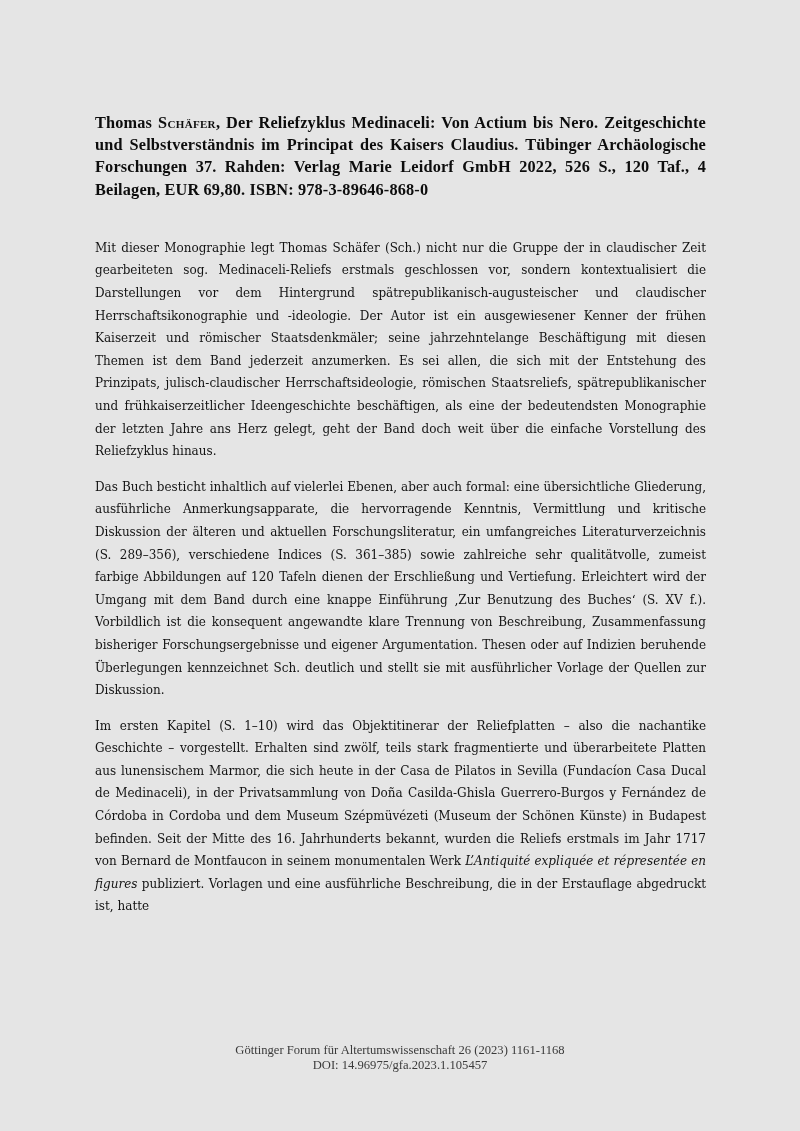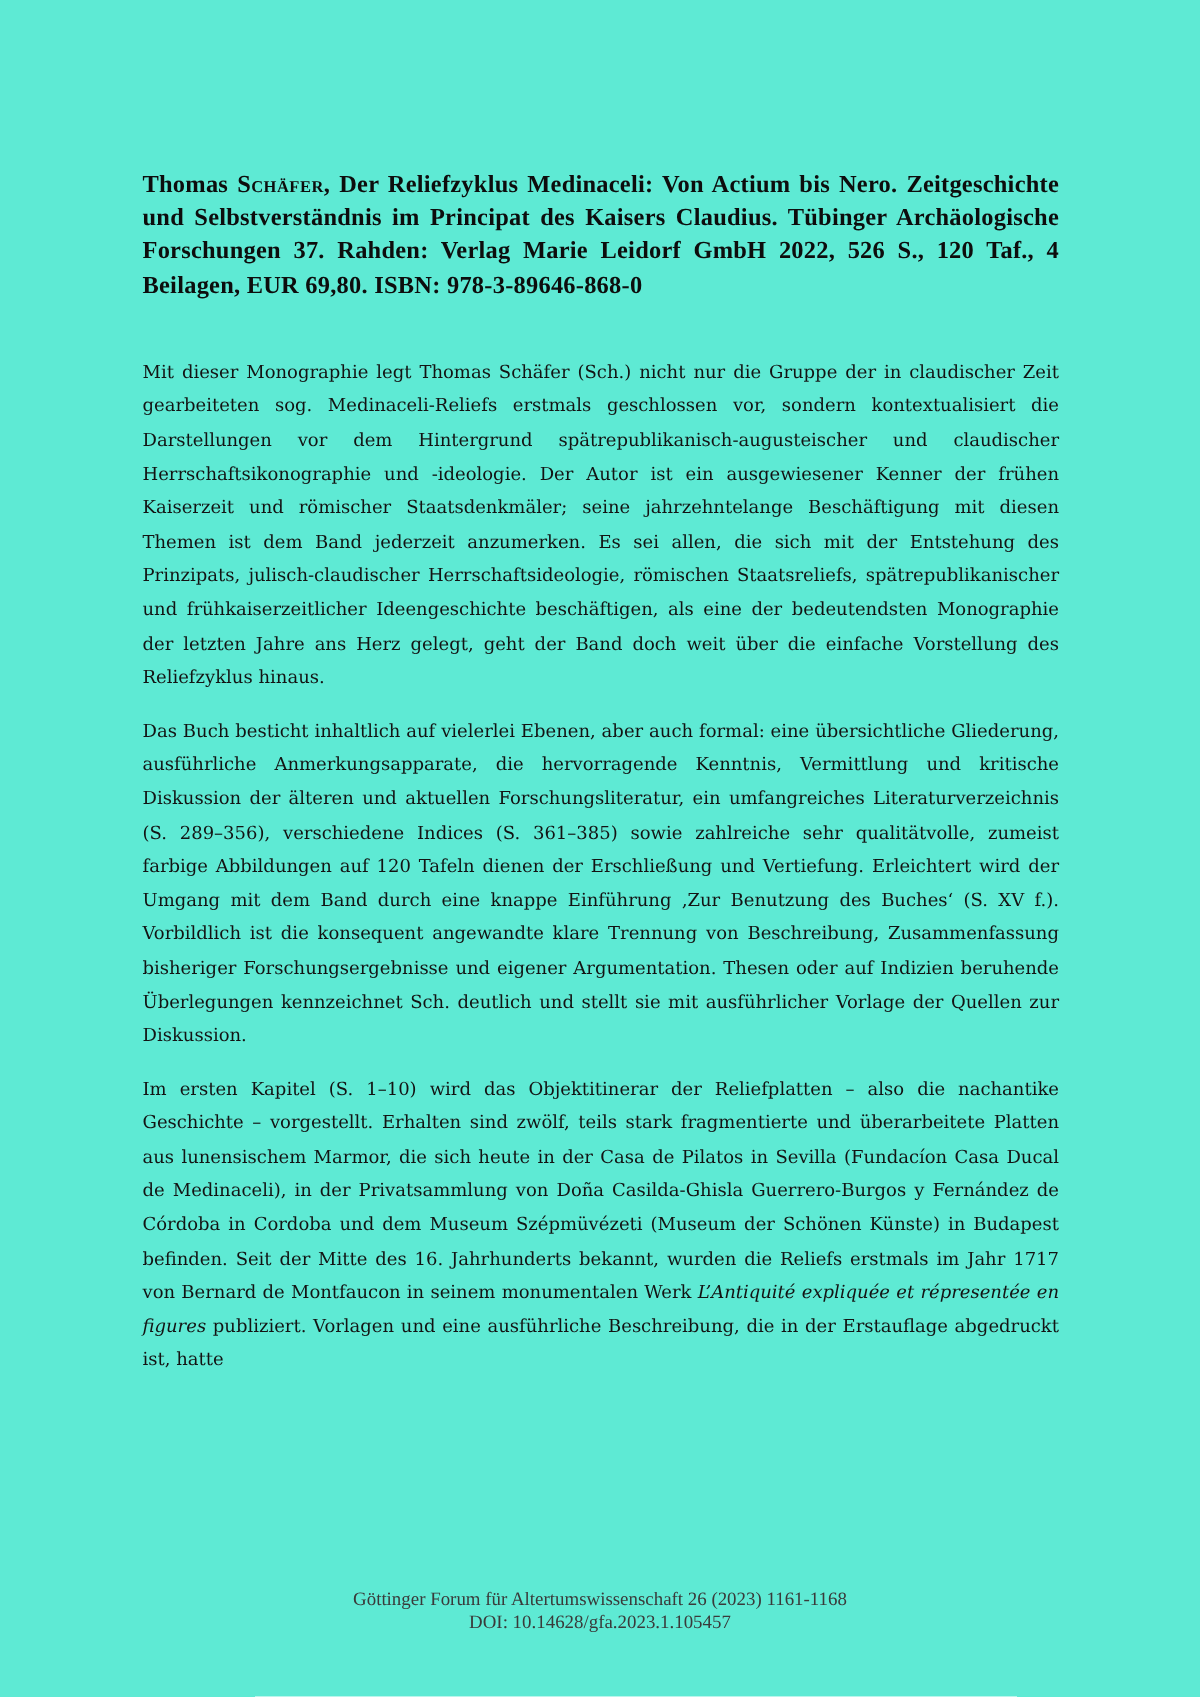--- a/index.html
+++ b/index.html
@@ -9,21 +9,21 @@
     background: #ffffff;
   }
   body {
     font-family: "Liberation Serif", "DejaVu Serif", serif;
     -webkit-font-smoothing: antialiased;
   }
   #page {
     position: relative;
     width: 800px;
     height: 1131px;
-    background: #5eead4;
+    background: #e5e5e5;
     overflow: hidden;
     box-sizing: border-box;
   }
   #content {
     position: absolute;
     left: 95px;
     top: 112px;
     width: 611px;
   }
 
@@ -73,21 +73,20 @@
   #footer {
     position: absolute;
     left: 0;
     top: 1043px;
     width: 800px;
     text-align: center;
     font-family: "Liberation Serif", "DejaVu Serif", serif;
     font-size: 12.6px;
     line-height: 14.6px;
     color: #3a3a3a;
-    margin-top: 16px;
   }
   #footer div {
     white-space: nowrap;
   }
 </style>
 </head>
 <body>
 
 <div id="page">
 
@@ -101,16 +100,16 @@
 
       <p class="para">Das Buch besticht inhaltlich auf vielerlei Ebenen, aber auch formal: eine übersichtliche Gliederung, ausführliche Anmerkungsapparate, die hervorragende Kenntnis, Vermittlung und kritische Diskussion der älteren und aktuellen Forschungsliteratur, ein umfangreiches Literaturverzeichnis (S. 289–356), verschiedene Indices (S. 361–385) sowie zahlreiche sehr qualitätvolle, zumeist farbige Abbildungen auf 120 Tafeln dienen der Erschließung und Vertiefung. Erleichtert wird der Umgang mit dem Band durch eine knappe Einführung ‚Zur Benutzung des Buches‘ (S. XV f.). Vorbildlich ist die konsequent angewandte klare Trennung von Beschreibung, Zusammenfassung bisheriger Forschungsergebnisse und eigener Argumentation. Thesen oder auf Indizien beruhende Überlegungen kennzeichnet Sch. deutlich und stellt sie mit ausführlicher Vorlage der Quellen zur Diskussion.</p>
 
       <p class="para"><span>Im ersten Kapitel (S. 1–10) wird das Objektitinerar der Reliefplatten – also die nachantike Geschichte – vorgestellt. Erhalten sind zwölf, teils stark fragmentierte und überarbeitete Platten aus lunensischem Marmor, die sich heute in der Casa de Pilatos in Sevilla (Fundacíon Casa Ducal de Medinaceli), in der Privatsammlung von Doña Casilda-Ghisla Guerrero-Burgos y Fernández de Córdoba in Cordoba und dem Museum Szépmüvézeti (Museum der Schönen Künste) in Budapest befinden. Seit der Mitte des 16. Jahrhunderts bekannt, wurden die Reliefs erstmals im Jahr 1717 von Bernard de Montfaucon in seinem monumentalen Werk </span><em class="ital">L’Antiquité expliquée et répresentée en figures</em><span> publiziert. Vorlagen und eine ausführliche Beschreibung, die in der Erstauflage abgedruckt ist, hatte</span></p>
 
     </div>
   </div>
 
   <div id="footer">
     <div>Göttinger Forum für Altertumswissenschaft 26 (2023) 1161-1168</div>
-    <div>DOI: 10.14628/gfa.2023.1.105457</div>
+    <div>DOI: 14.96975/gfa.2023.1.105457</div>
   </div>
 
 </div>
 
 </body></html>

